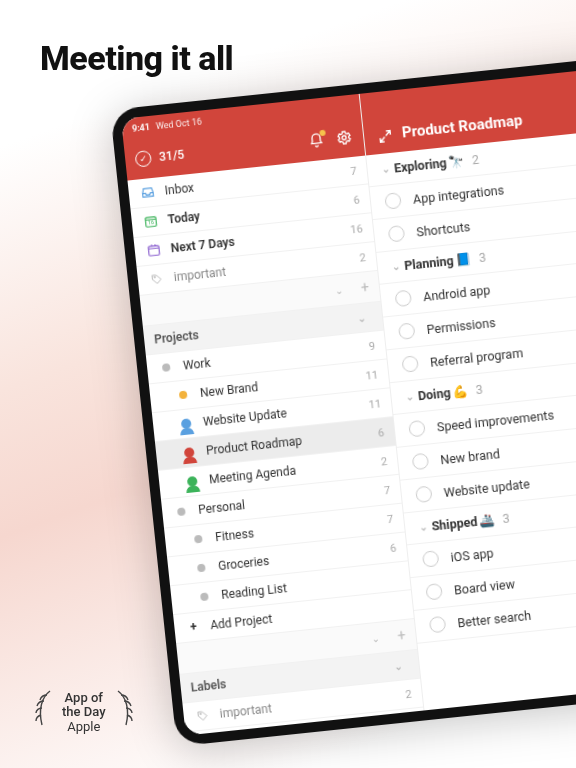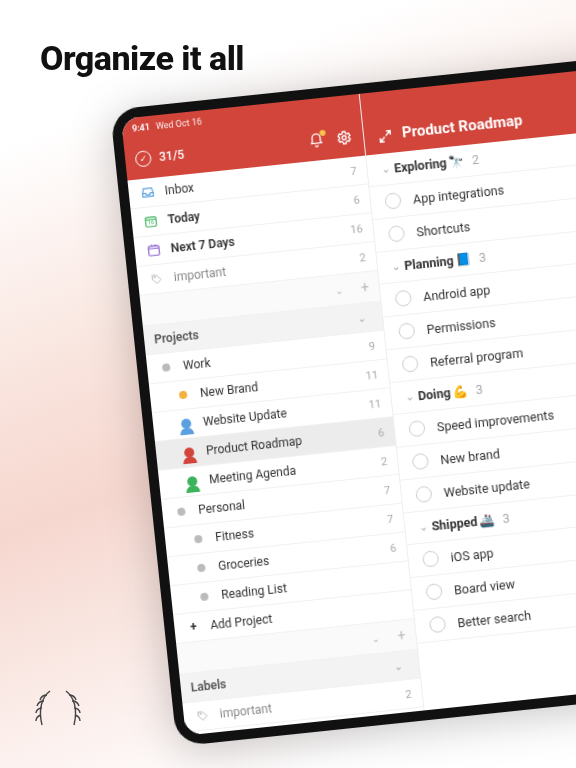--- a/index.html
+++ b/index.html
@@ -153,21 +153,21 @@
     color:#333;
     font-size: 13px;
   }
   .laurel { font-size: 30px; color:#555; }
   .aotd .txt { text-align:center; line-height:1.1; margin:0 4px; font-weight:400;}
   .aotd .txt b { display:block; font-weight:500;}
 </style>
 </head>
 <body>
 
-<div class="headline">Organize it all</div>
+<div class="headline">Meeting it all</div>
 
 <div class="device-wrap">
   <div class="device">
     <div class="screen">
 
       <div class="side">
         <div class="statusbar">
           <span class="time">9:41</span>
           <span class="date">Wed Oct 16</span>
         </div>
@@ -430,20 +430,25 @@
 <div class="aotd">
   <span class="laurel">
     <svg width="28" height="44" viewBox="0 0 28 44" fill="none" stroke="#444" stroke-width="1.4">
         <path d="M20 4C12 10 8 22 12 38"></path>
         <path d="M17 8c-3 0-6 2-7 5"></path>
         <path d="M14 14c-3 0-6 2-7 5"></path>
         <path d="M12 21c-3 0-6 2-6 5"></path>
         <path d="M11 28c-3 1-5 3-5 6"></path>
       </svg>
   </span>
+  <span class="txt">
+    <b>App of</b>
+    <b>the Day</b>
+    <span>Apple</span>
+  </span>
   <span class="laurel">
     <svg width="28" height="44" viewBox="0 0 28 44" fill="none" stroke="#444" stroke-width="1.4">
         <path d="M8 4c8 6 12 18 8 34"></path>
         <path d="M11 8c3 0 6 2 7 5"></path>
         <path d="M14 14c3 0 6 2 7 5"></path>
         <path d="M16 21c3 0 6 2 6 5"></path>
         <path d="M17 28c3 1 5 3 5 6"></path>
       </svg>
   </span>
 </div>

